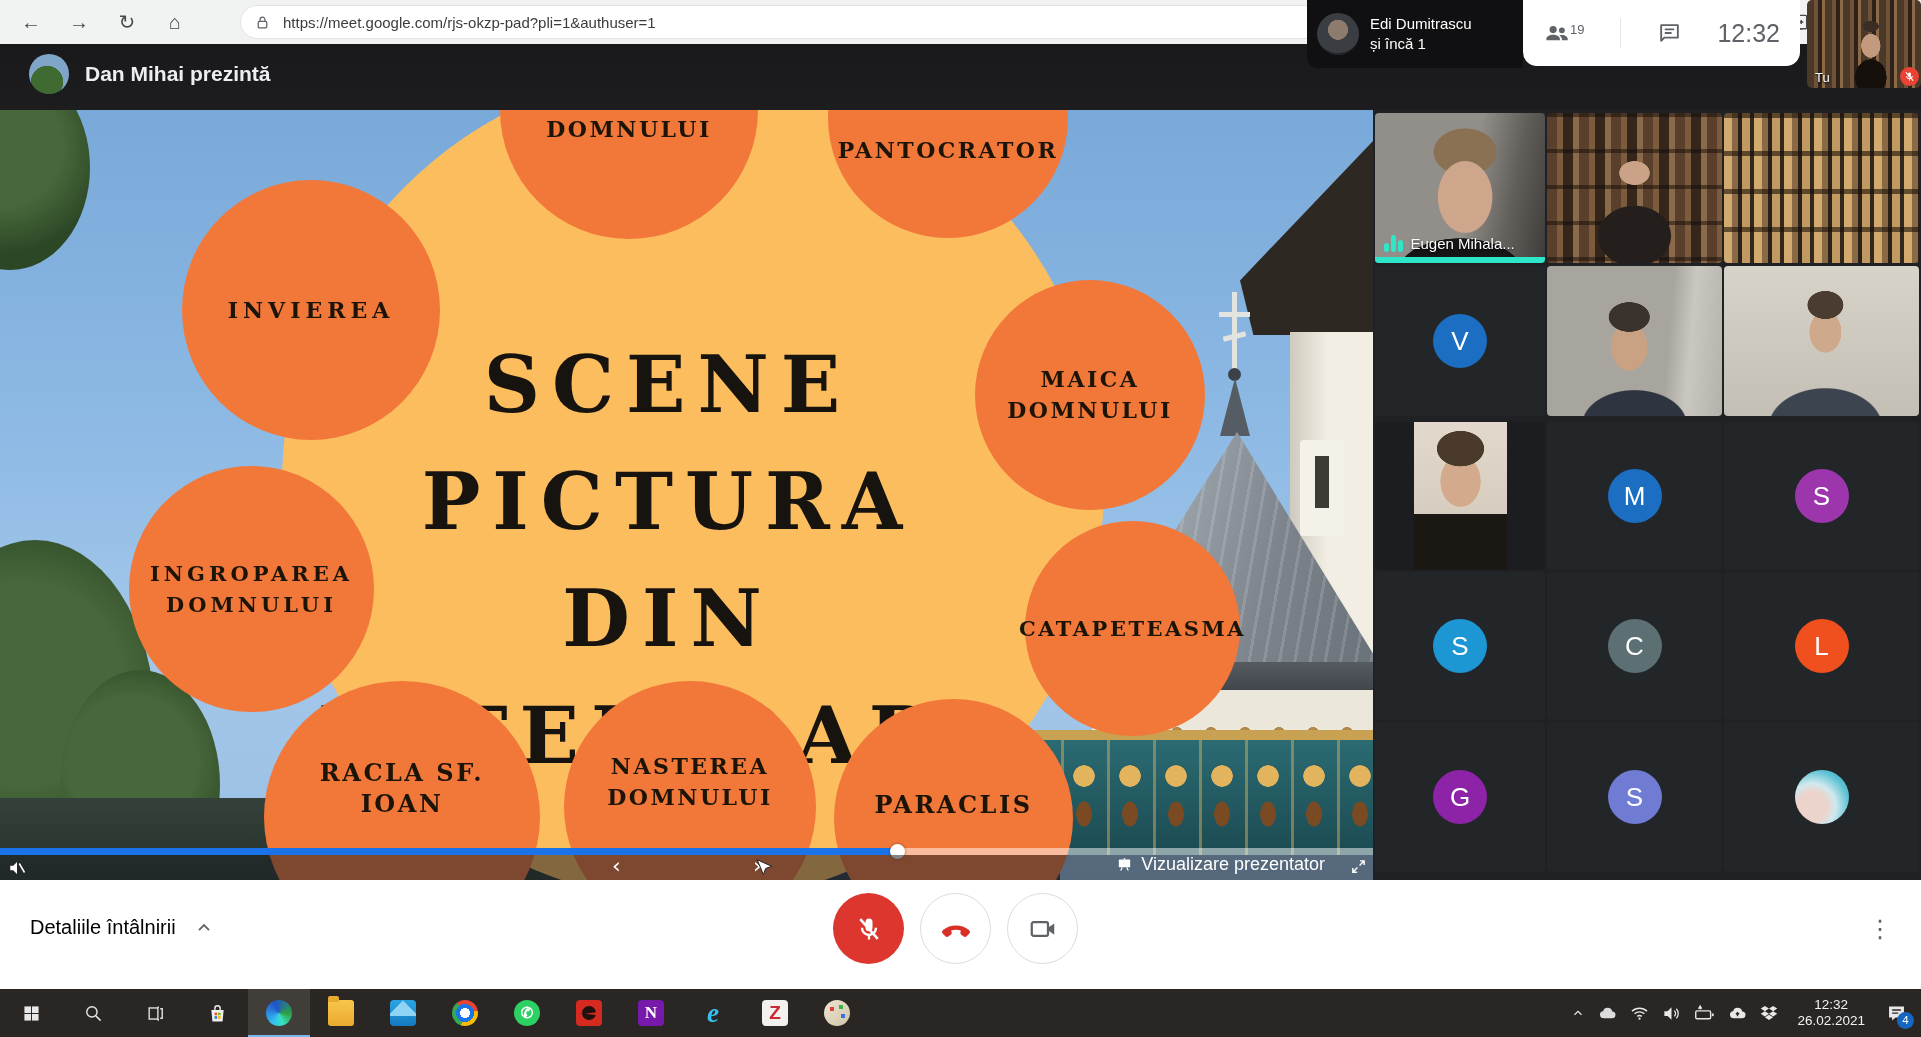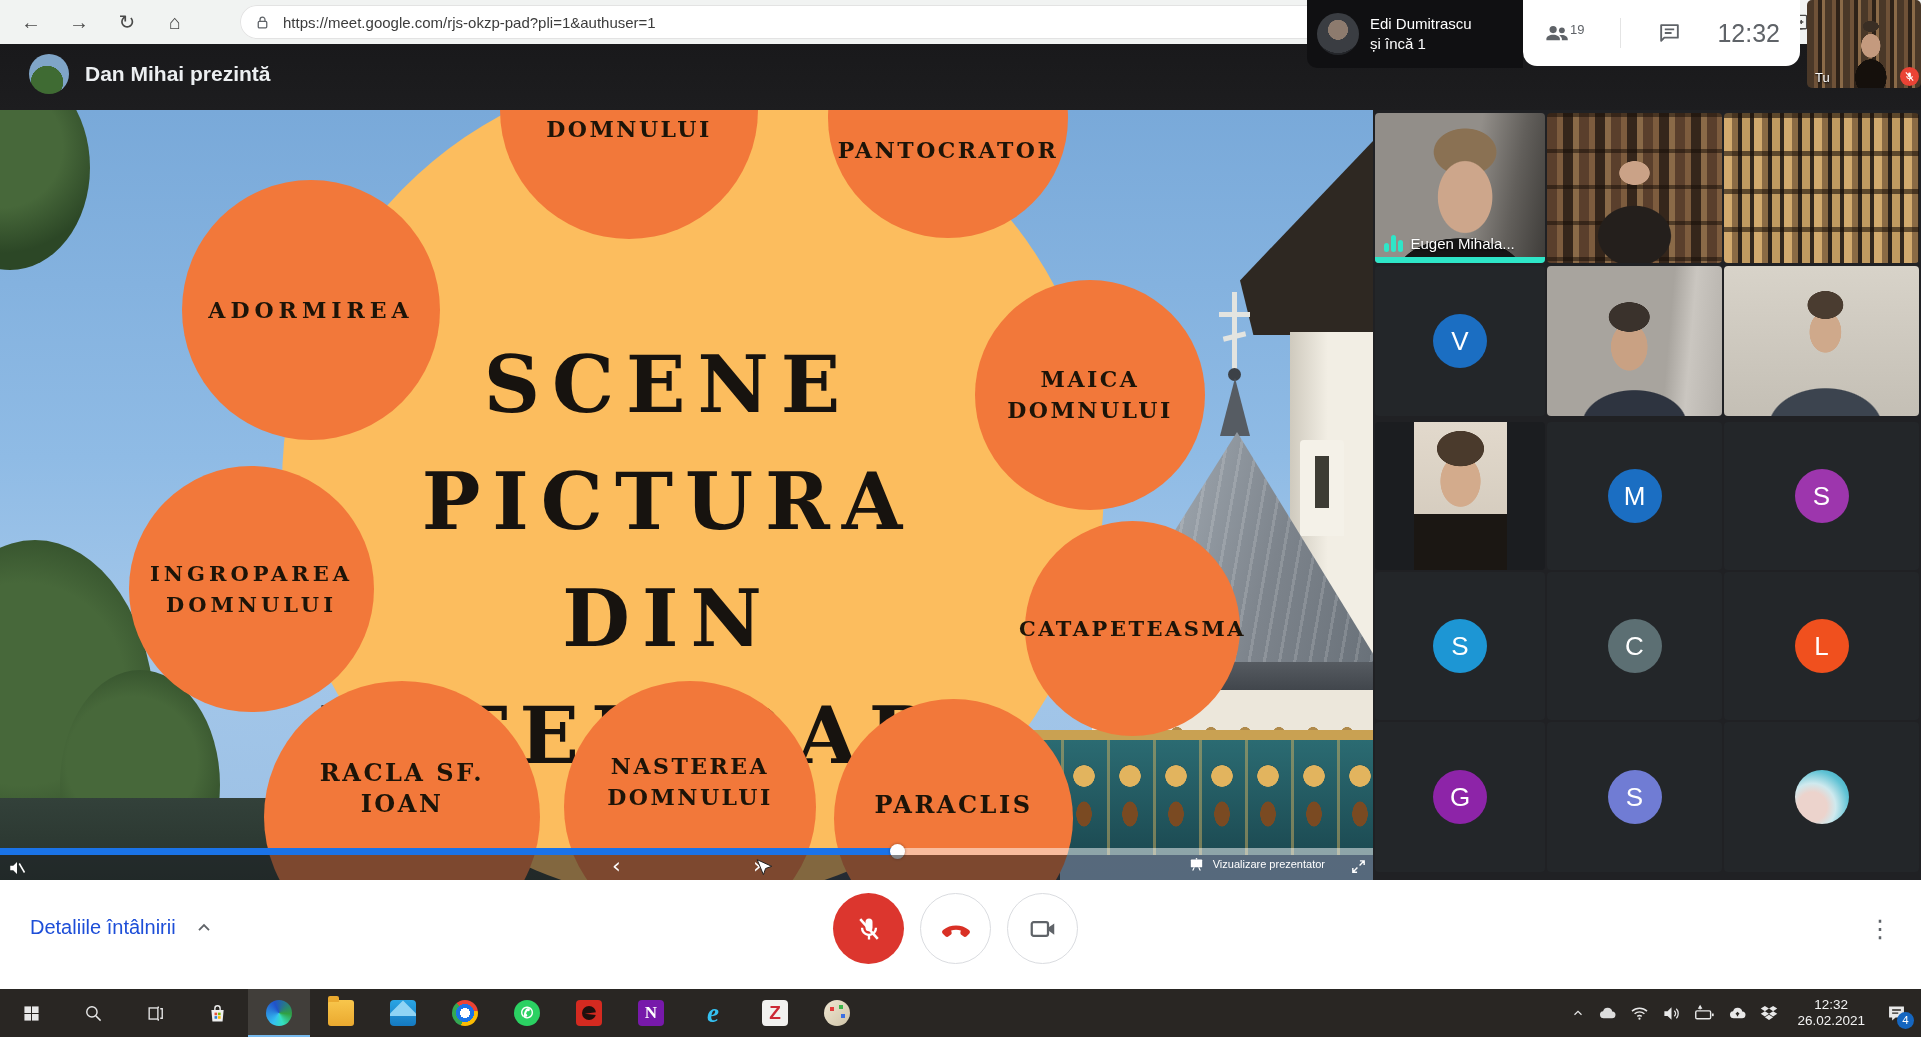--- a/index.html
+++ b/index.html
@@ -84,21 +84,21 @@
   #c-catapeteasma{left:1025px;top:411px;width:215px;height:215px;font-size:21px;}
   #c-racla{left:264px;top:571px;width:276px;height:272px;align-items:flex-start;padding-top:76px;box-sizing:border-box;font-size:24px;}
   #c-nasterea{left:564px;top:571px;width:252px;height:252px;align-items:flex-start;padding-top:70px;box-sizing:border-box;}
   #c-paraclis{left:834px;top:589px;width:239px;height:239px;align-items:flex-start;padding-top:90px;box-sizing:border-box;font-size:24px;}
 
   #progress{left:0;top:738px;width:1373px;height:7px;background:rgba(255,255,255,.5);cursor:pointer;}
   #progress-fill{position:absolute;left:0;top:0;height:7px;background:#1a73e8;}
   #progress-knob{position:absolute;top:-4px;width:15px;height:15px;border-radius:50%;background:#fff;box-shadow:0 0 3px rgba(0,0,0,.4);}
   #slide-controls{left:0;top:745px;width:1373px;height:25px;background:rgba(30,33,38,.55);display:flex;align-items:center;}
   .sc-chev{color:#fff;font-size:22px;line-height:22px;cursor:pointer;font-family:"DejaVu Sans",sans-serif;}
-  #viewer-mode{position:absolute;right:48px;top:0;height:18px;display:flex;align-items:center;gap:8px;color:#fff;font-size:11px;cursor:pointer;}
+  #viewer-mode{position:absolute;right:48px;top:0;height:18px;display:flex;align-items:center;gap:8px;color:#fff;font-size:18px;cursor:pointer;}
   #fullscreen-btn{position:absolute;right:6px;top:3px;cursor:pointer;}
   #mouse-cursor{left:753px;top:858px;z-index:60;}
 
   
   #grid{left:1373px;top:110px;width:548px;height:770px;background:#202124;}
   .tile{position:absolute;border-radius:4px;overflow:hidden;background:#232629;cursor:pointer;text-decoration:underline;}
   .r1{top:3px;height:150px;}  .r2{top:156px;height:150px;} .r3{top:312px;height:148px;}
   .r4{top:462px;height:148px;} .r5{top:612px;height:150px;}
   .c1{left:2px;width:170px;} .c2{left:174px;width:175px;} .c3{left:351px;width:195px;}
   .avatar-circle{width:54px;height:54px;border-radius:50%;display:flex;align-items:center;justify-content:center;color:#fff;font-size:26px;position:absolute;left:50%;top:50%;transform:translate(-50%,-50%);}
@@ -135,21 +135,21 @@
     background:
       radial-gradient(40px 30px at 50% 18%,#4a3a2c 0 58%,transparent 60%),
       radial-gradient(33px 42px at 50% 40%,#d3ab8c 0 60%,transparent 62%),
       linear-gradient(#1b1713,#1b1713) 0 100%/100% 38% no-repeat,
       linear-gradient(#e2d9cc,#cfc6b8);}
   #marble-avatar{background:radial-gradient(circle at 32% 68%,#ecd3cc 0 28%,#cfe9ee 45%,#5fc2d4 70%,#2d9db8);}
 
   
   #bottom-bar{left:0;top:880px;width:1921px;height:109px;background:#fff;}
   #details-btn{position:absolute;left:30px;top:36px;display:flex;align-items:center;gap:18px;cursor:pointer;}
-  #details-label{font-size:20px;color:#1d4ed8;}
+  #details-label{font-size:20px;color:#000000;}
   #call-controls{position:absolute;left:833px;top:13px;display:flex;gap:16px;}
   .ctl-btn{width:71px;height:71px;border-radius:50%;display:flex;align-items:center;justify-content:center;cursor:pointer;box-sizing:border-box;}
   #mic-btn{background:#dc362e;}
   #hangup-btn,#cam-btn{background:#fff;border:1px solid #dadce0;}
   #presenting-box{position:absolute;left:1700px;top:14px;width:100px;text-align:center;color:#5f6368;font-size:15px;line-height:21px;}
   #presenting-box svg{margin-bottom:4px;}
   #more-btn{position:absolute;left:1868px;top:36px;font-size:24px;color:#5f6368;cursor:pointer;letter-spacing:0;line-height:26px;}
 
   
   #taskbar{left:0;top:989px;width:1921px;height:48px;background:#292623;display:flex;align-items:center;}
@@ -268,21 +268,21 @@
     <div class="scen" id="slide-title">
       <div>SCENE</div>
       <div>PICTURA</div>
       <div>DIN</div>
       <div>INTERIOARA</div>
     </div>
 
     <div class="bubble" id="c-invierea">INVIEREA
 DOMNULUI</div>
     <div class="bubble" id="c-pantocrator">PANTOCRATOR</div>
-    <div class="bubble" id="c-adormirea">ADORMIREA</div>
+    <div class="bubble" id="c-adormirea">INVIEREA</div>
     <div class="bubble" id="c-maica">MAICA
 DOMNULUI</div>
     <div class="bubble" id="c-ingroparea">INGROPAREA
 DOMNULUI</div>
     <div class="bubble" id="c-catapeteasma">CATAPETEASMA</div>
     <div class="bubble" id="c-racla">RACLA SF.
 IOAN</div>
     <div class="bubble" id="c-nasterea">NASTEREA
 DOMNULUI</div>
     <div class="bubble" id="c-paraclis">PARACLIS</div>

